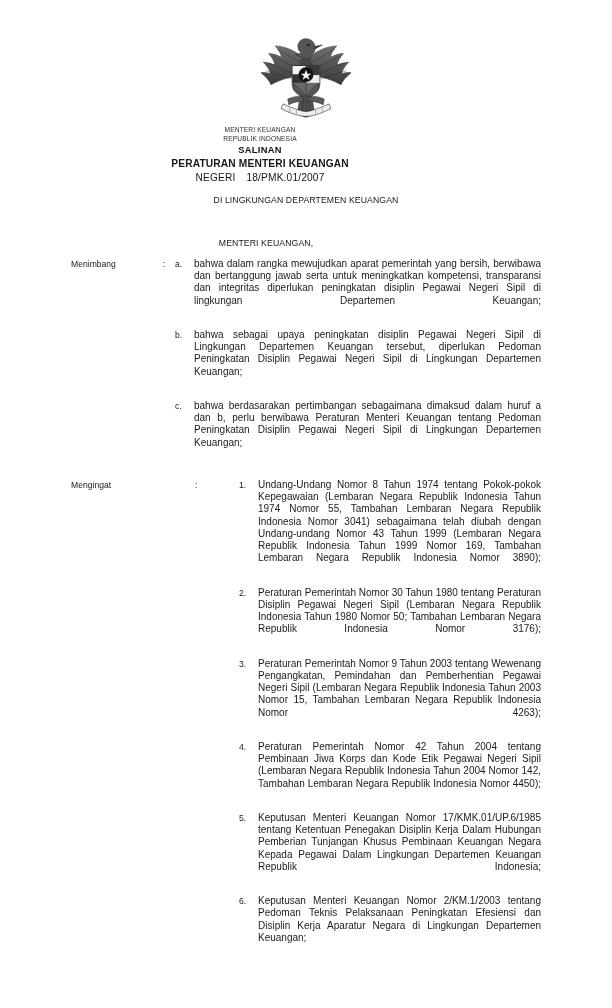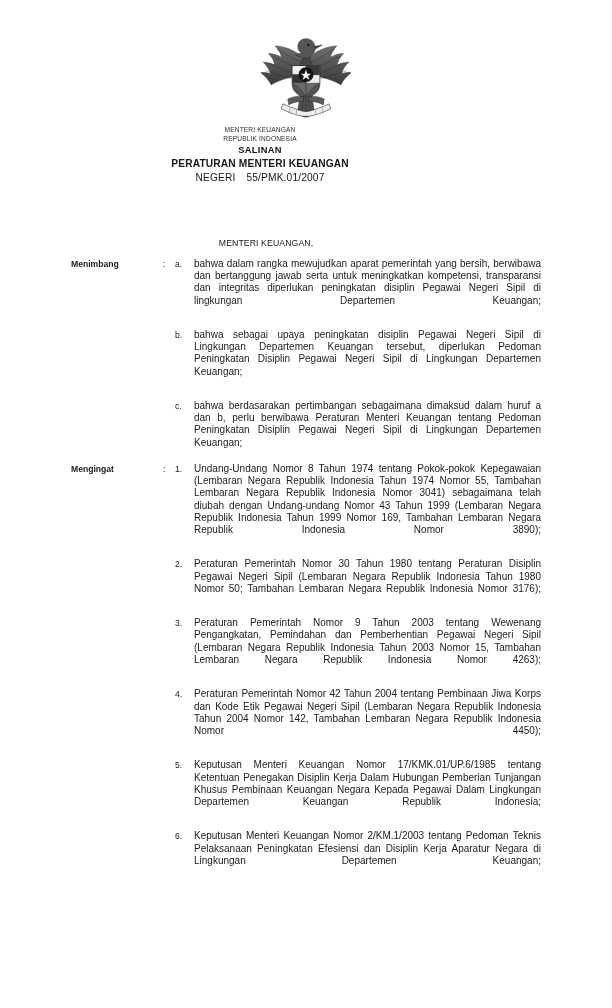--- a/index.html
+++ b/index.html
@@ -107,30 +107,29 @@
     top: 258px;
     left: 0;
     width: 612px;
   }
 
   .clause {
     display: flex;
     align-items: flex-start;
     margin-bottom: 0;
   }
-  .clause + .clause { margin-top: 2px; }
+  .clause + .clause { margin-top: 18px; gap: 32px; }
 
   .clause-label {
     width: 92px;
     margin-left: 71px;
     flex: 0 0 92px;
     font-size: 8.6px;
     line-height: 12.2px;
     color: #1a1a1a;
-    font-weight: bold;
   }
   .clause-colon {
     width: 12px;
     flex: 0 0 12px;
     font-size: 8.6px;
     line-height: 12.2px;
     color: #1a1a1a;
   }
   .clause-items {
     flex: 1 1 auto;
@@ -243,24 +242,25 @@
         </g>
       </g>
     </svg>
   </div>
 
   <div class="header-block">
     <div class="hdr-small">MENTERI KEUANGAN</div>
     <div class="hdr-small">REPUBLIK INDONESIA</div>
     <div class="hdr-salinan">SALINAN</div>
     <div class="hdr-line">PERATURAN MENTERI KEUANGAN</div>
-    <div class="hdr-nomor"><span>NEGERI</span><span class="gap"></span><span>55/PMK.01/2007</span></div>
+    <div class="hdr-nomor"><span>NEGERI</span><span class="gap"></span><span>18/PMK.01/2007</span></div>
   </div>
 
   <div class="subject">
+    <div>DI LINGKUNGAN DEPARTEMEN KEUANGAN</div>
   </div>
 
   <div class="addressee">MENTERI KEUANGAN,</div>
 
   <div class="body">
 
     <div class="clause">
       <div class="clause-label">Menimbang</div>
       <div class="clause-colon">:</div>
       <div class="clause-items">

